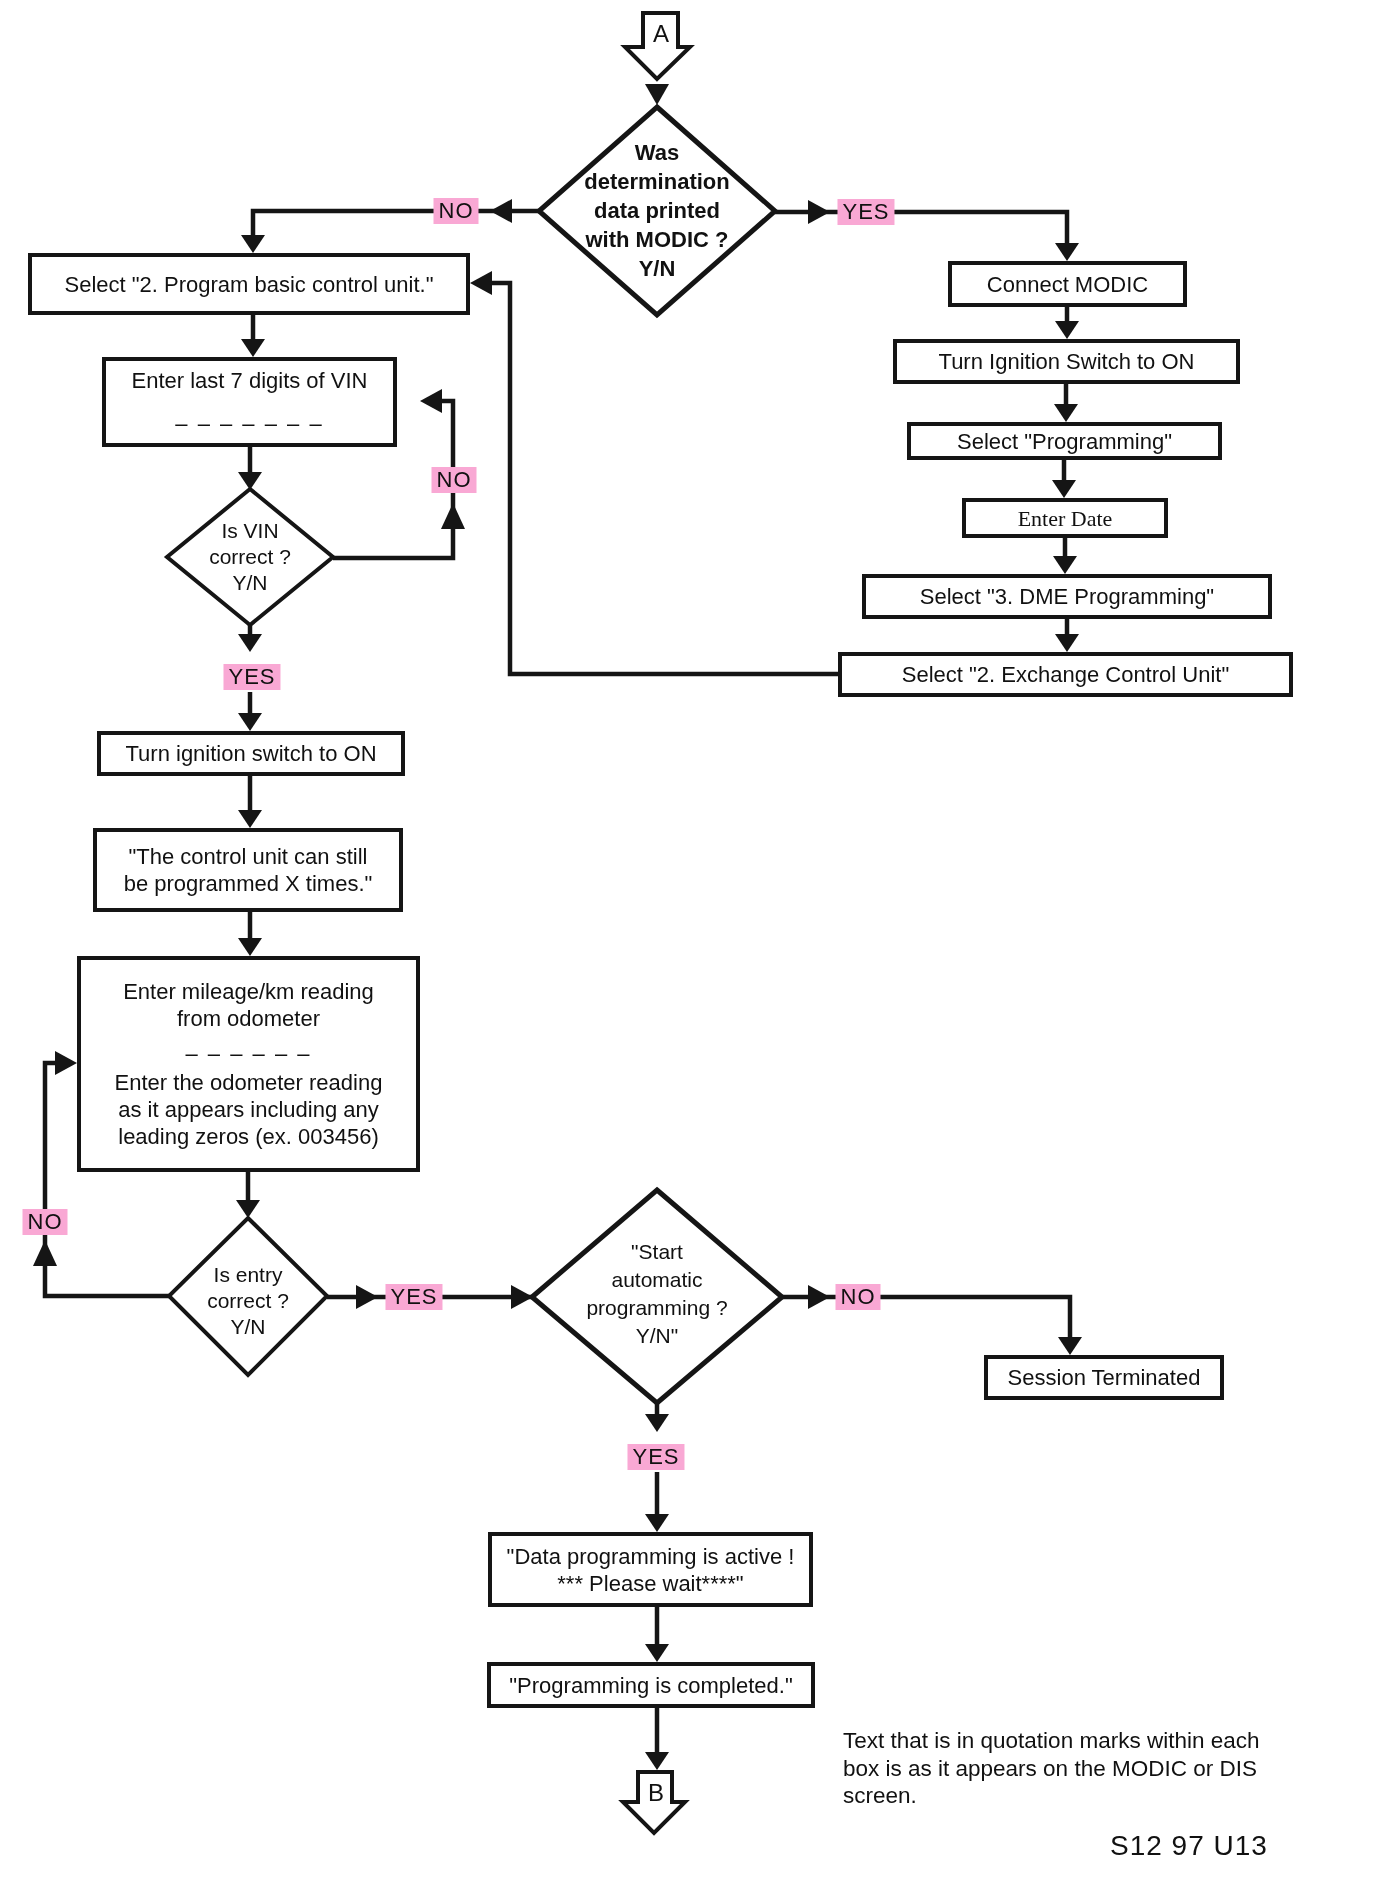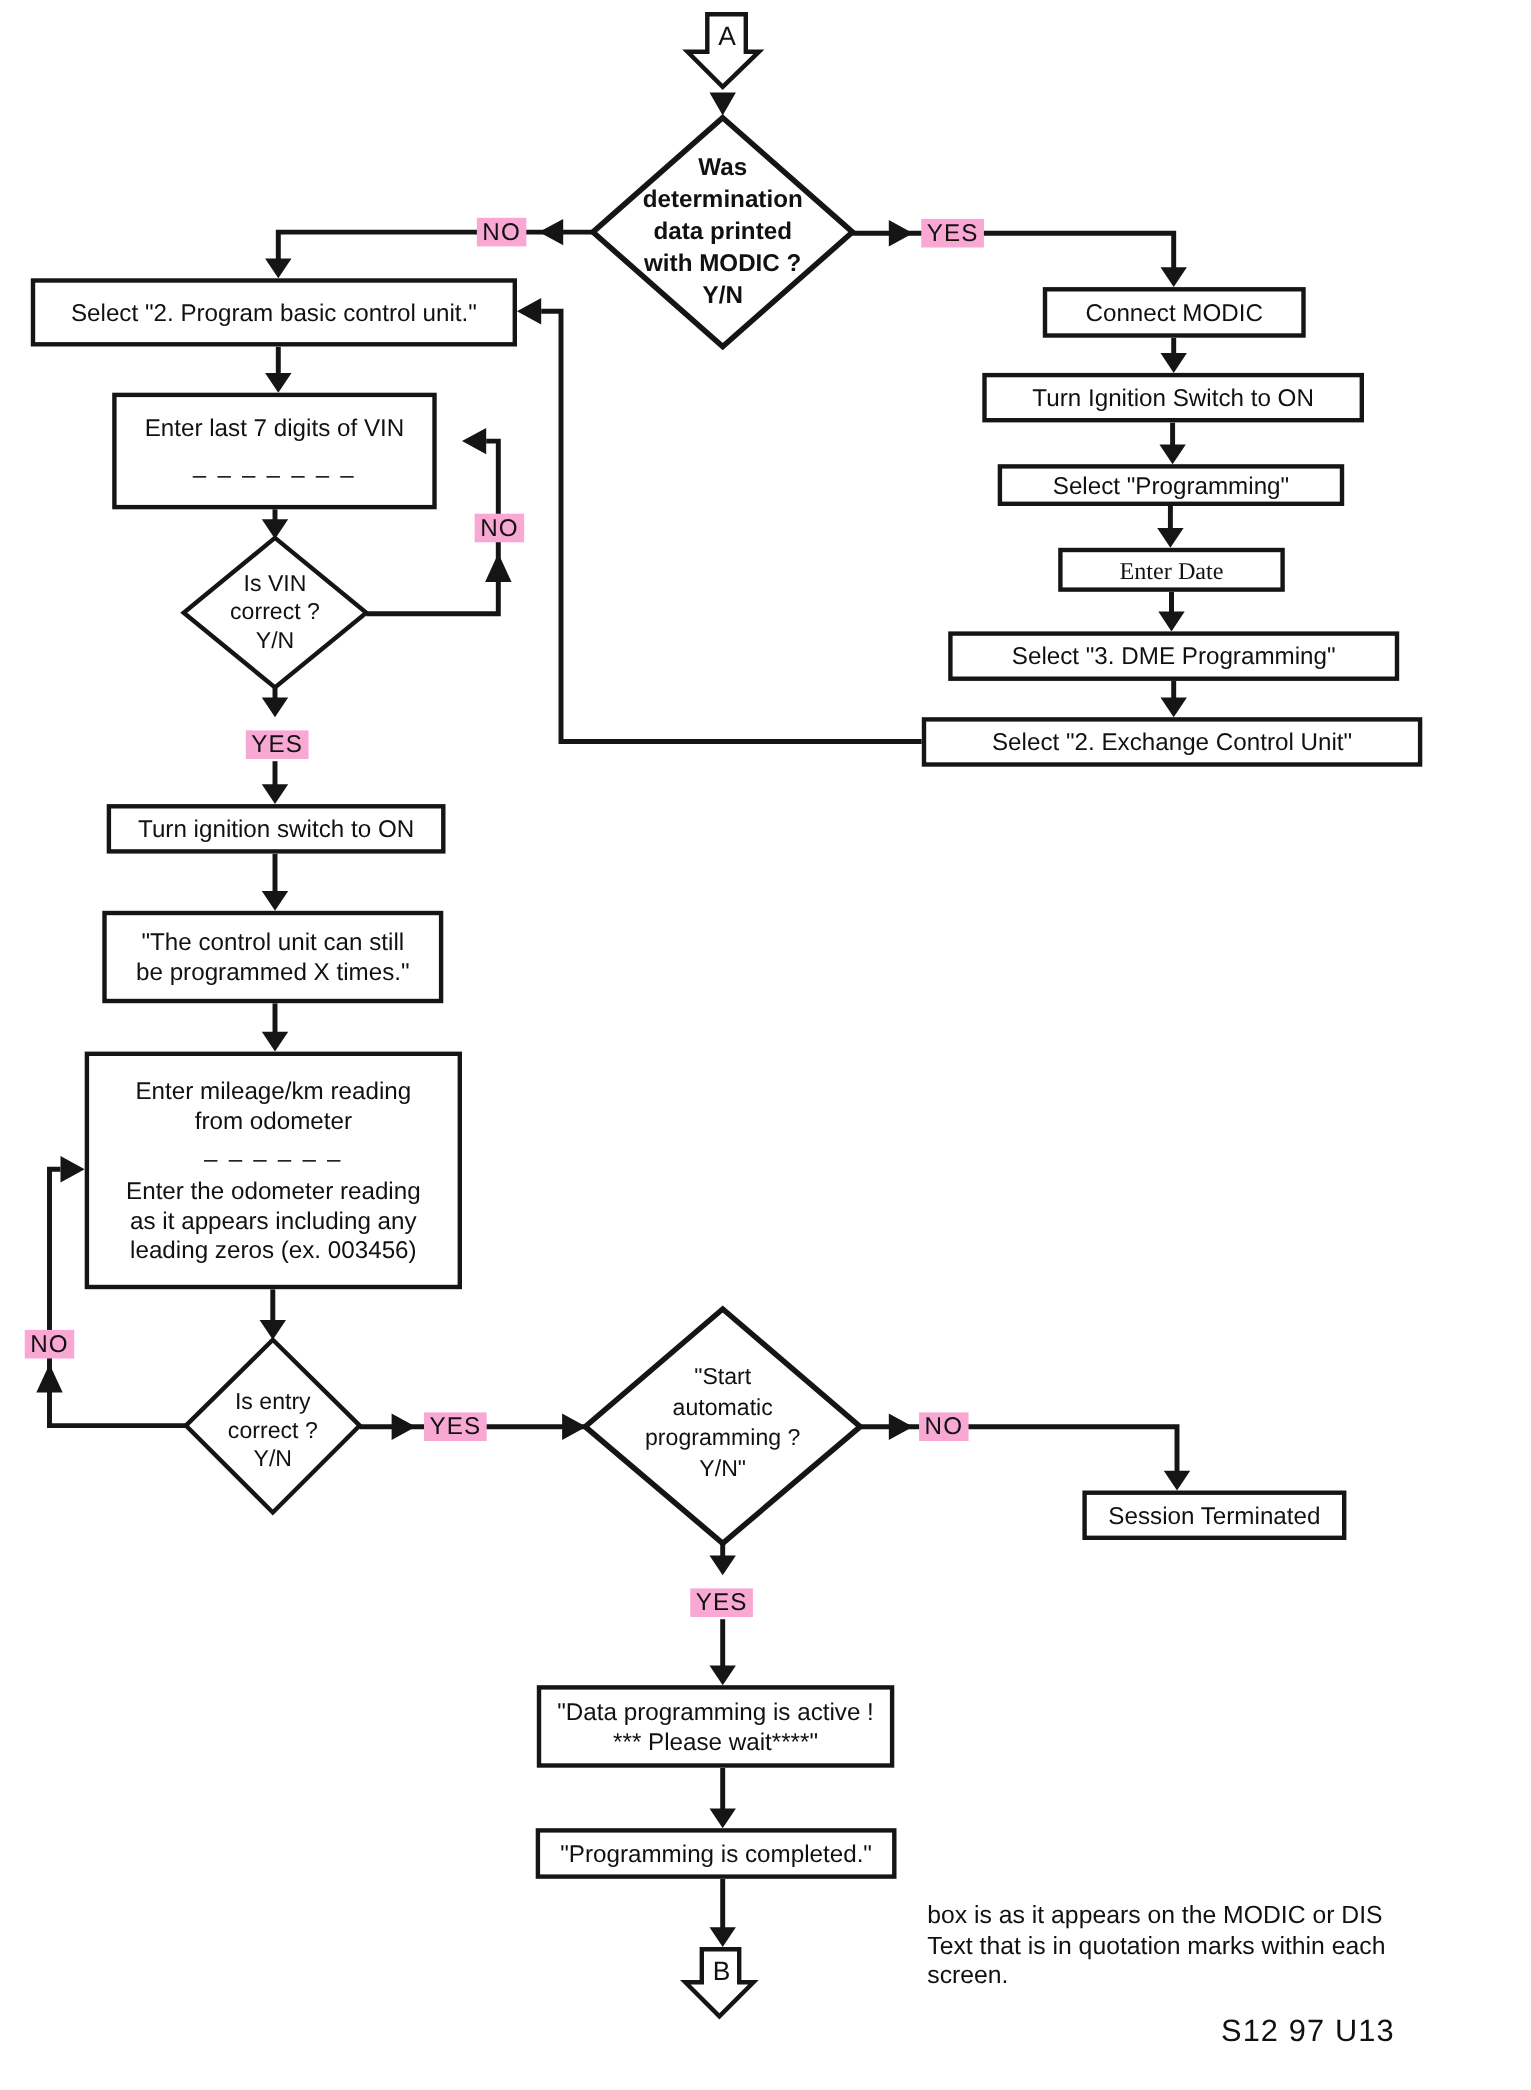--- a/index.html
+++ b/index.html
@@ -166,21 +166,21 @@
   <div class="elabel" style="left:866px; top:212px;">YES</div>
   <div class="elabel" style="left:454px; top:480px;">NO</div>
   <div class="elabel" style="left:252px; top:677px;">YES</div>
   <div class="elabel" style="left:45px; top:1222px;">NO</div>
   <div class="elabel" style="left:414px; top:1297px;">YES</div>
   <div class="elabel" style="left:858px; top:1297px;">NO</div>
   <div class="elabel" style="left:656px; top:1457px;">YES</div>
 
   <div class="box" style="left:28px; top:253px; width:442px; height:62px;">Select "2. Program basic control unit."</div>
 
-  <div class="box" style="left:102px; top:357px; width:295px; height:106px; gap:16px;">
+  <div class="box" style="left:102px; top:357px; width:295px; height:90px; gap:16px;">
     <div class="bline">Enter last 7 digits of VIN</div>
     <div class="bline dashes">– – – – – – –</div>
   </div>
 
   <div class="box" style="left:97px; top:731px; width:308px; height:45px;">Turn ignition switch to ON</div>
 
   <div class="box" style="left:93px; top:828px; width:310px; height:84px;">
     <div class="bline">"The control unit can still</div>
     <div class="bline">be programmed X times."</div>
   </div>
@@ -204,20 +204,20 @@
   <div class="box" style="left:950px; top:1355px; width:240px; height:45px;margin-left:34px;">Session Terminated</div>
 
   <div class="box" style="left:488px; top:1532px; width:325px; height:75px;">
     <div class="bline">"Data programming is active !</div>
     <div class="bline">*** Please wait****"</div>
   </div>
 
   <div class="box" style="left:487px; top:1662px; width:328px; height:46px;">"Programming is completed."</div>
 
   <div class="note" style="left:843px; top:1727px; width:480px;">
+    <div>Text that is in quotation marks within each</div>
     <div>box is as it appears on the MODIC or DIS</div>
-    <div>Text that is in quotation marks within each</div>
     <div>screen.</div>
   </div>
 
   <div class="docnum" style="left:1110px; top:1830px;">S12 97 U13</div>
 
 </div>
 
 </body></html>

